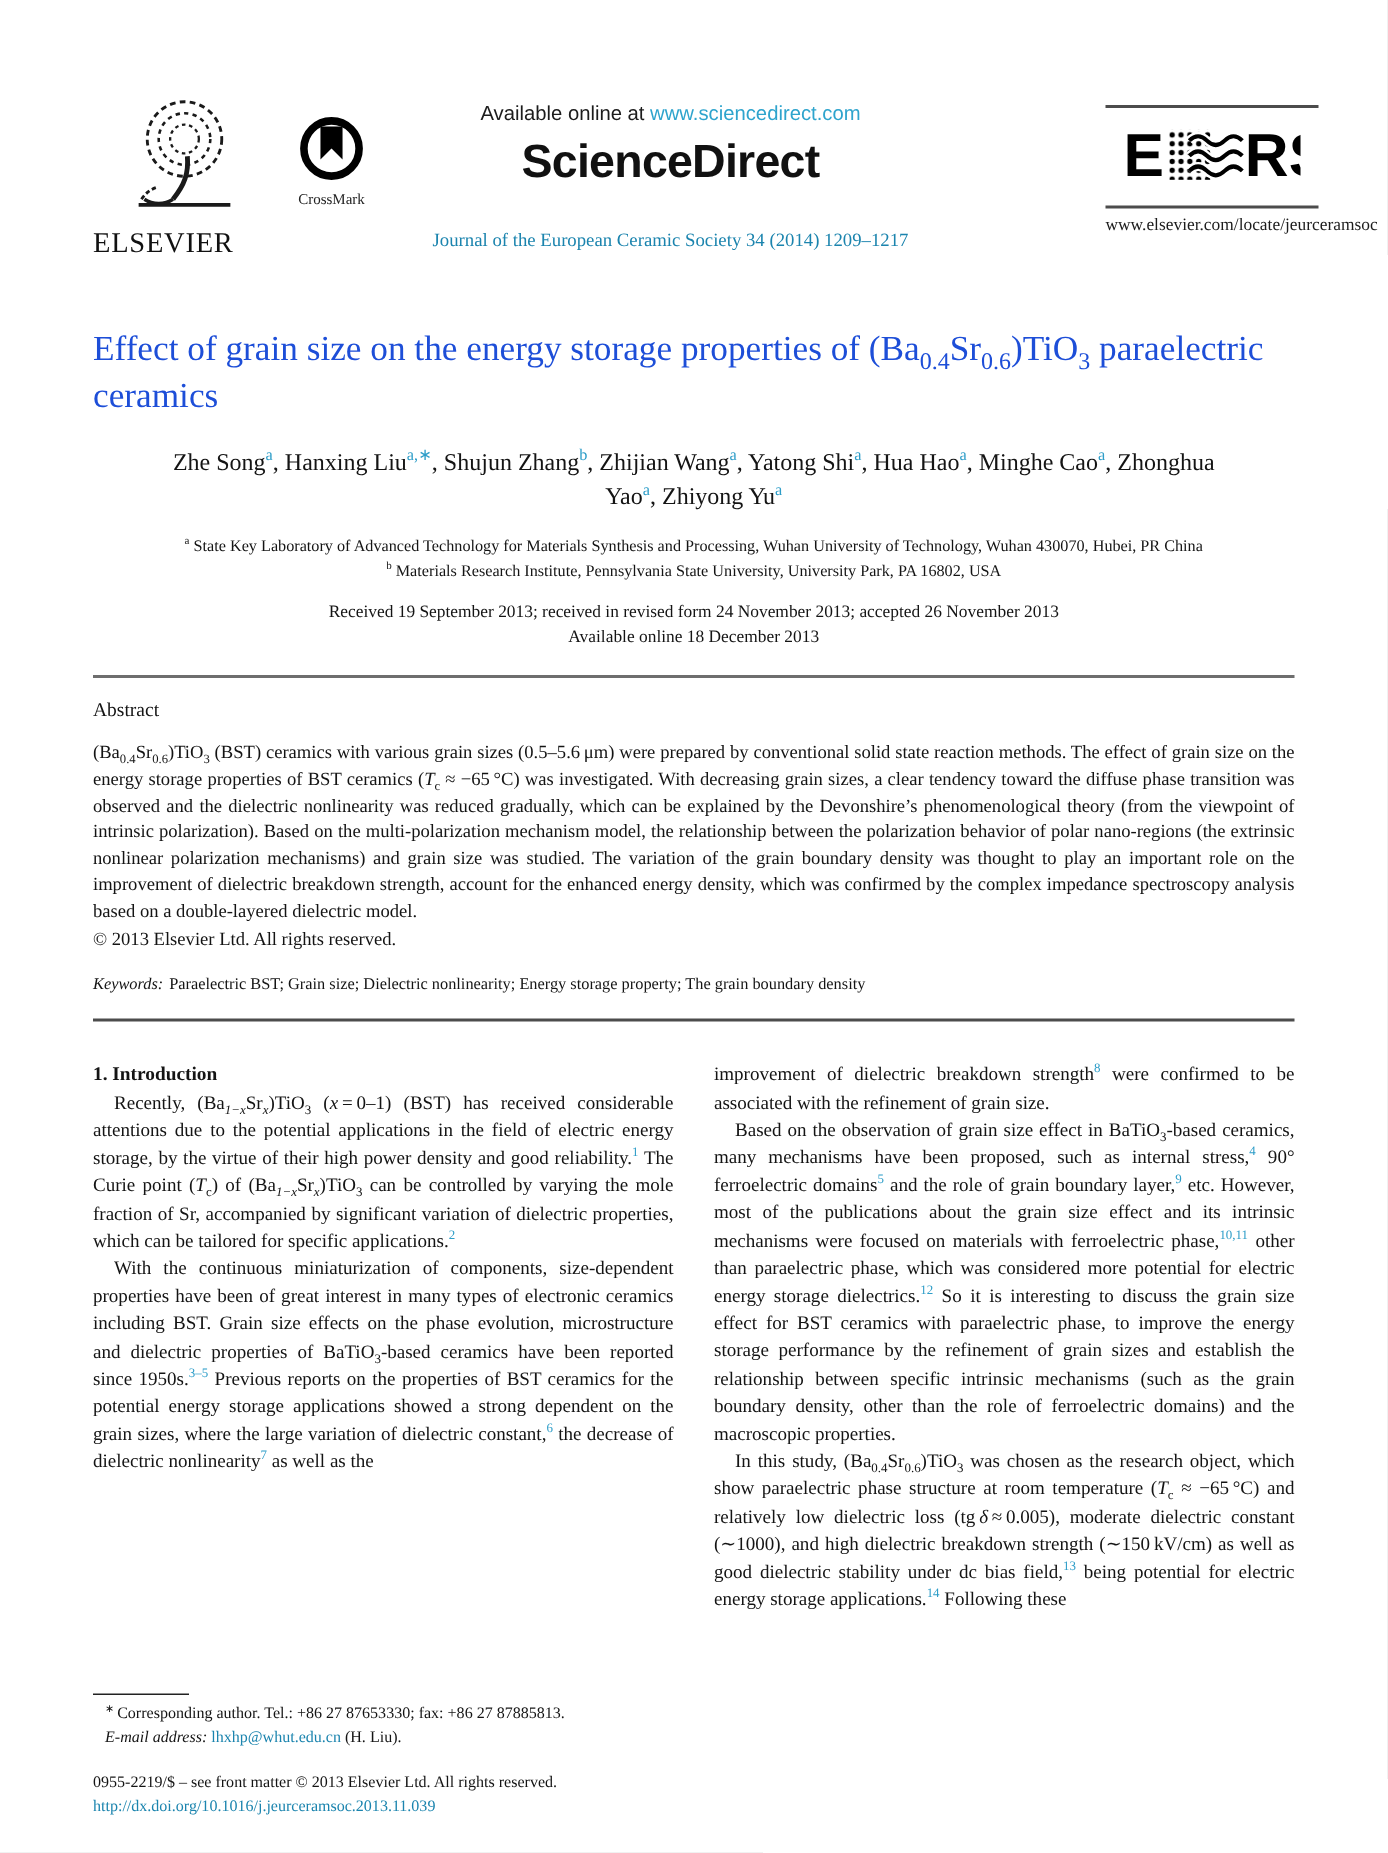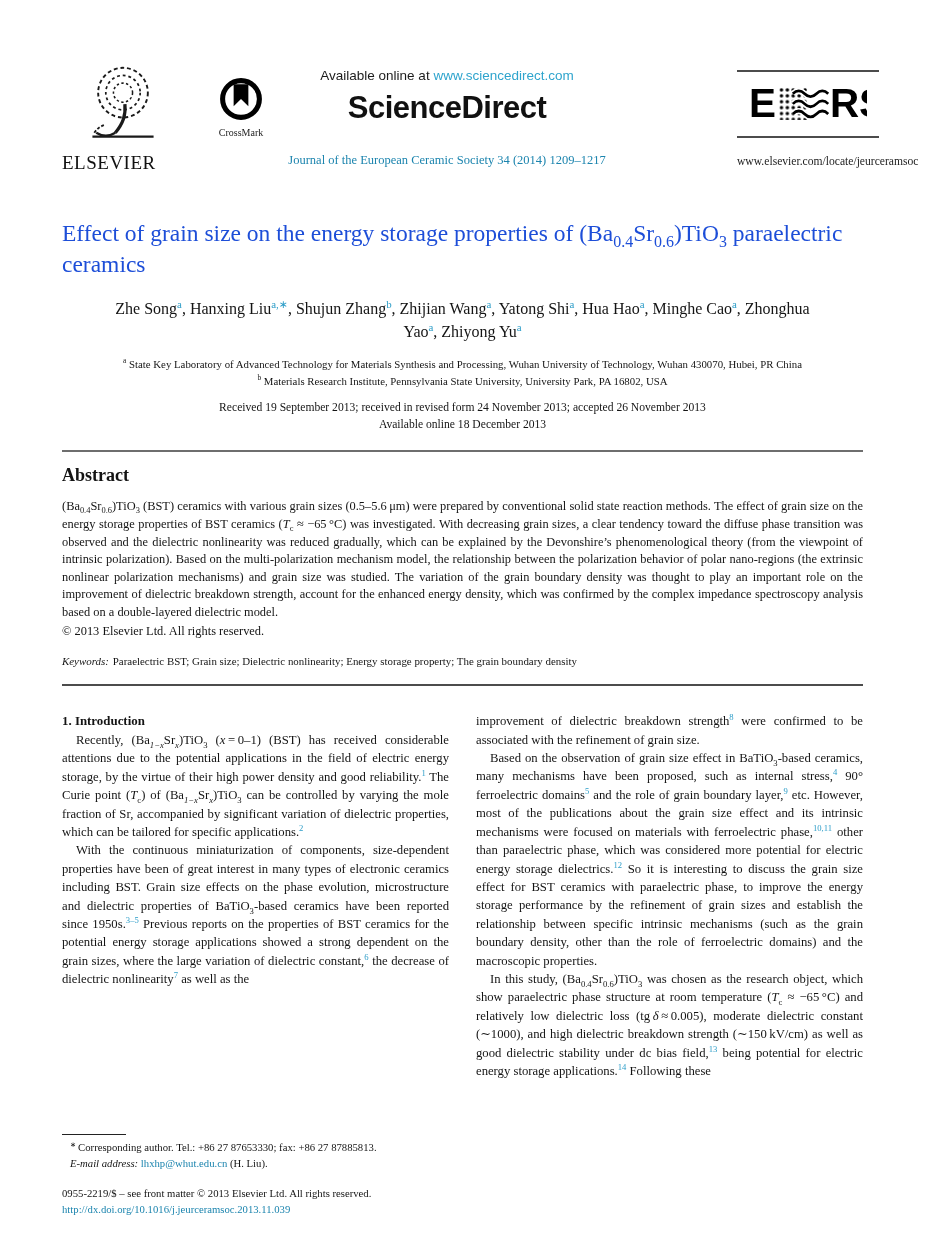--- a/index.html
+++ b/index.html
@@ -9,44 +9,44 @@
     margin:0 auto;
     background:#ffffff;
     font-family:"Liberation Serif", serif;
     color:#141414;
     overflow:hidden;
   }
   
   .hdr-elsevier{position:absolute;left:62px;top:64px;width:122px;}
   .hdr-elsevier svg{display:block;margin:0 auto;}
   .elsevier-word{font-family:"Liberation Serif",serif;font-size:19px;letter-spacing:.5px;color:#111;margin-top:2px;}
-  .hdr-crossmark{position:absolute;left:210px;top:76px;width:62px;text-align:center;cursor:pointer;}
+  .hdr-crossmark{position:absolute;left:190px;top:76px;width:62px;text-align:center;cursor:pointer;}
   .crossmark-label{font-size:10px;color:#222;margin-top:1px;font-family:"Liberation Serif",serif;}
   .hdr-center{position:absolute;left:262px;top:68px;width:370px;text-align:center;}
   .avail-line{font-family:"Liberation Sans",sans-serif;font-size:13.5px;color:#1c1c1c;}
   .avail-line .link{cursor:pointer;}
   .sd-wordmark{font-family:"Liberation Sans",sans-serif;font-weight:bold;font-size:31px;color:#111;margin-top:7px;letter-spacing:-.5px;}
   .journal-cite{font-size:12.5px;margin-top:27px;cursor:pointer;}
   .hdr-ecers{position:absolute;left:737px;top:70px;width:142px;}
   .ecers-rule{border:0;border-top:2.4px solid #4c4c4c;margin:0;}
   .ecers-logo-wrap{padding:9px 0 7px 0;text-align:center;}
-  .locate-url{font-size:11.6px;margin-top:17px;text-align:center;white-space:nowrap;color:#1c1c1c;}
+  .locate-url{font-size:11.6px;margin-top:4px;text-align:center;white-space:nowrap;color:#1c1c1c;}
   
   .content{position:absolute;left:62px;top:0;width:801px;}
   .title{margin-top:218px;text-align:left;font-size:23.5px;line-height:1.32;color:#1d4ed8;}
   .authors{margin-top:17px;text-align:center;font-size:16px;line-height:1.45;padding:0 40px;}
   .affils{margin-top:13px;text-align:center;font-size:10.8px;line-height:1.5;}
   .dates{margin-top:11px;text-align:center;font-size:11.6px;line-height:1.45;}
   sup{font-size:68%;line-height:0;}
   sub{font-size:68%;line-height:0;}
   sup.ref{color:var(--ref);}
   .link{color:var(--link);}
   .rule{border:0;border-top:2.4px solid #6e6e6e;margin:17px 0 0 0;}
   .rule.dark{border-top-color:#4c4c4c;}
-  .abs-head{font-weight:bold;font-size:18px;margin-top:13px;}
+  .abs-head{font-weight:normal;font-size:13px;margin-top:13px;}
   .abs-body{margin-top:12px;font-size:12.4px;line-height:1.42;text-align:justify;}
   .abs-copy{font-size:12.4px;line-height:1.42;margin-top:1px;}
   .keywords{margin-top:15px;font-size:10.9px;}
   .keywords i{margin-right:4px;}
   
   .columns{display:flex;gap:27px;margin-top:26px;}
   .col{width:387px;font-size:12.7px;line-height:1.45;text-align:justify;}
   .col-left{display:flex;flex-direction:column;height:505px;}
   .sec-head{font-weight:bold;font-size:12.9px;margin:0 0 17px 0;text-align:left;}
   .col p{margin:0;}

